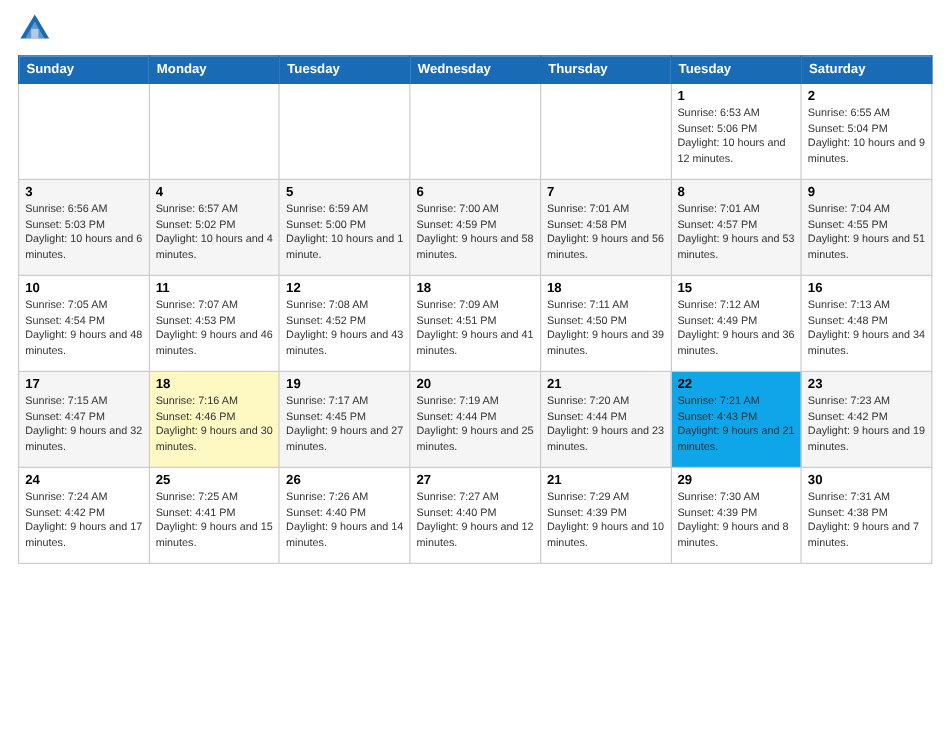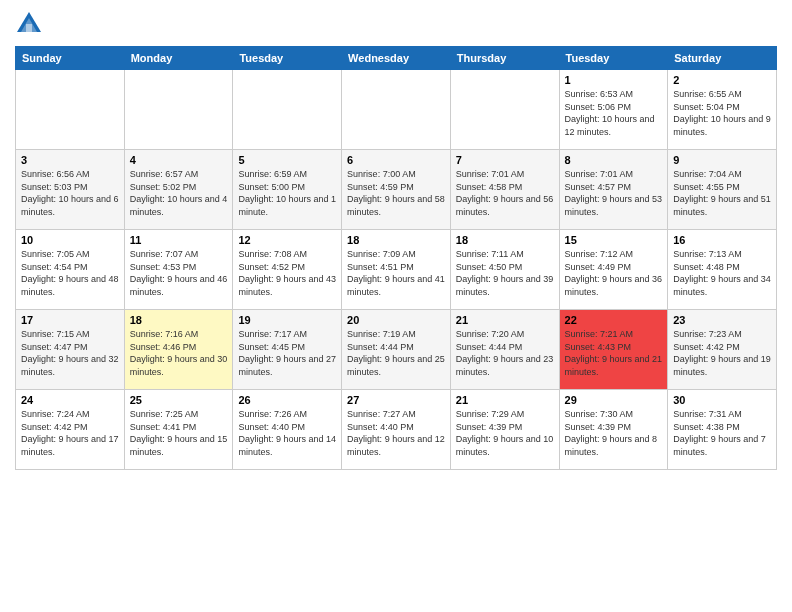--- a/index.html
+++ b/index.html
@@ -206,21 +206,21 @@
             <div class="day-info">Sunrise: 7:19 AM
 Sunset: 4:44 PM
 Daylight: 9 hours and 25 minutes.</div>
           </td>
           <td style="background: rgb(245, 245, 245);">
             <div class="day-num">21</div>
             <div class="day-info">Sunrise: 7:20 AM
 Sunset: 4:44 PM
 Daylight: 9 hours and 23 minutes.</div>
           </td>
-          <td style="background: #ef4444;">
+          <td style="background: #0ea5e9;">
             <div class="day-num">22</div>
             <div class="day-info">Sunrise: 7:21 AM
 Sunset: 4:43 PM
 Daylight: 9 hours and 21 minutes.</div>
           </td>
           <td style="background: rgb(245, 245, 245);">
             <div class="day-num">23</div>
             <div class="day-info">Sunrise: 7:23 AM
 Sunset: 4:42 PM
 Daylight: 9 hours and 19 minutes.</div>

